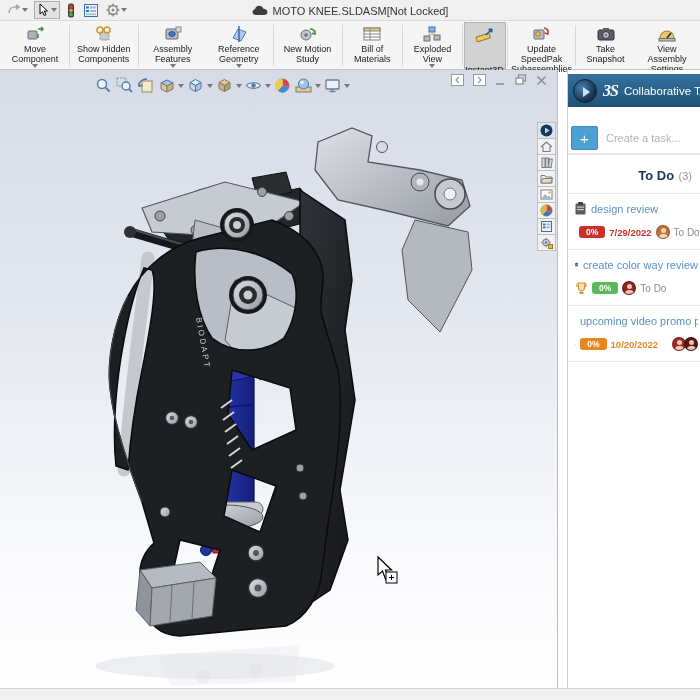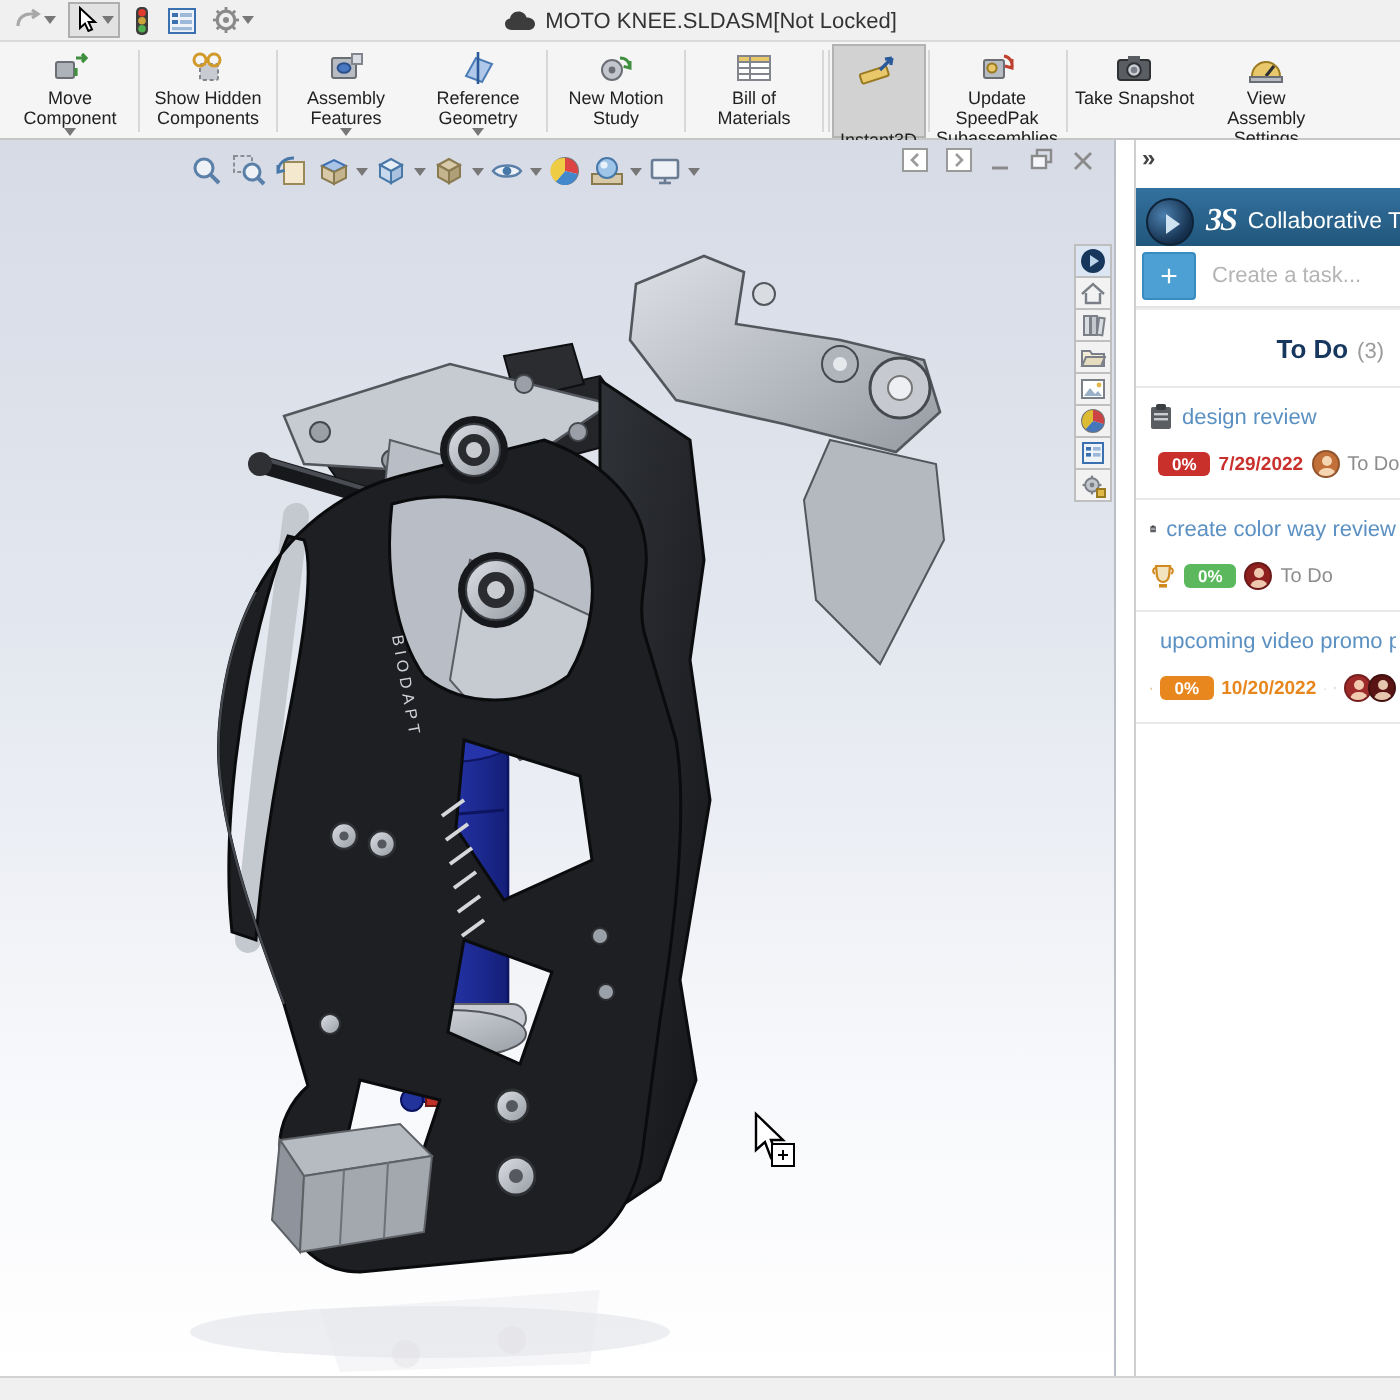--- a/index.html
+++ b/index.html
@@ -40,21 +40,21 @@
   .tstab { width:19px; height:17px; background:#f2f2f2; border:1px solid #bfbfbf;
     margin-top:-1px; display:flex; align-items:center; justify-content:center; }
   .tstab.active { background:#dce6f2; }
   .model-svg { position:absolute; top:0; left:0; }
   .cursor { position:absolute; left:374px; top:485px; }
 
   
   .panel { position:absolute; top:70px; left:567px; width:133px; height:618px;
     background:#fff; border-left:1px solid #cfcfcf; }
   .chevron { position:absolute; top:2px; left:3px; font-size:12px; font-weight:bold; color:#444; }
-  .panel-header { position:absolute; top:24px; left:0; right:0; height:33px;
+  .panel-header { position:absolute; top:4px; left:0; right:0; height:33px;
     background:linear-gradient(#33719e, #1f5377);
     display:flex; align-items:center; gap:6px; padding-left:5px; color:#fff; overflow:hidden;text-align:center; }
   .compass { width:24px; height:24px; border-radius:50%;
     background:radial-gradient(circle at 35% 35%, #4a7fae, #142f4c 70%);
     border:1px solid #0e2338; position:relative; flex:0 0 auto; }
   .compass:after { content:""; position:absolute; left:9px; top:7px;
     border-left:7px solid #cfe2f2; border-top:5px solid transparent; border-bottom:5px solid transparent; }
   .logo3s { font-size:16px; font-weight:bold; font-style:italic;
     font-family:"Liberation Serif", serif; letter-spacing:-1px; flex:0 0 auto; }
   .panel-title { font-size:11.5px; white-space:nowrap; }
@@ -208,20 +208,30 @@
       <rect x="2" y="3" width="16" height="12" fill="#fff" stroke="#82868c"></rect>
       <rect x="2" y="3" width="16" height="3" fill="#e8c86a" stroke="#82868c"></rect>
       <line x1="2" y1="9" x2="18" y2="9" stroke="#82868c"></line>
       <line x1="2" y1="12" x2="18" y2="12" stroke="#82868c"></line>
       <line x1="8" y1="3" x2="8" y2="15" stroke="#82868c"></line>
     </svg>
     <span class="lbl">Bill of Materials</span>
   </div>
   <div class="rsep"></div>
 
+  <div class="rbtn">
+    <svg width="20" height="18" viewBox="0 0 20 18">
+      <rect x="2" y="11" width="6" height="5" fill="#b7bcc3" stroke="#6b6f75"></rect>
+      <rect x="12" y="10" width="6" height="5" fill="#b7bcc3" stroke="#6b6f75"></rect>
+      <rect x="7" y="2" width="6" height="5" fill="#8fb3e0" stroke="#3a6fb0"></rect>
+      <path d="M10,8 L10,10 M6,11 L8,9 M14,10 L12,9" stroke="#d19a2a" stroke-width="1.3"></path>
+    </svg>
+    <span class="lbl">Exploded View</span>
+    <span class="dd"></span>
+  </div>
   <div class="rsep"></div>
 
   <div class="rbtn active">
     <svg width="22" height="18" viewBox="0 0 22 18">
       <rect x="2" y="9" width="14" height="5" rx="1" fill="#e8c86a" stroke="#9a7a20" transform="rotate(-18 9 11)"></rect>
       <path d="M12,9 L18,3 M18,3 L14.5,3.6 M18,3 L17.4,6.5" stroke="#2a5a9a" stroke-width="1.6" fill="none"></path>
     </svg>
     <span class="lbl">Instant3D</span>
   </div>
   <div class="rsep"></div>

